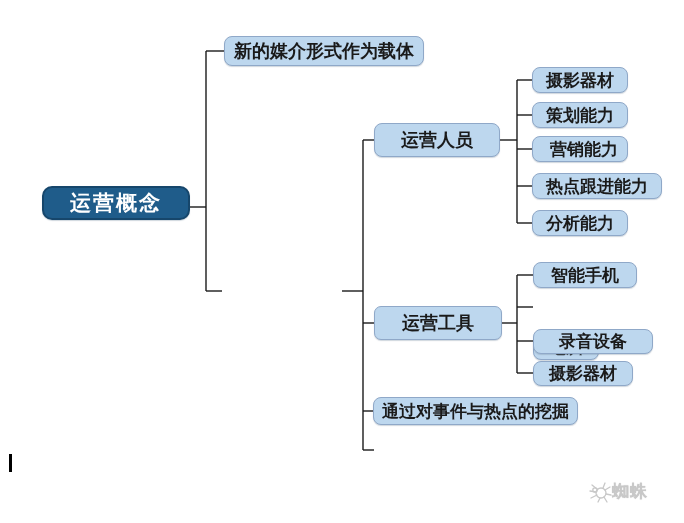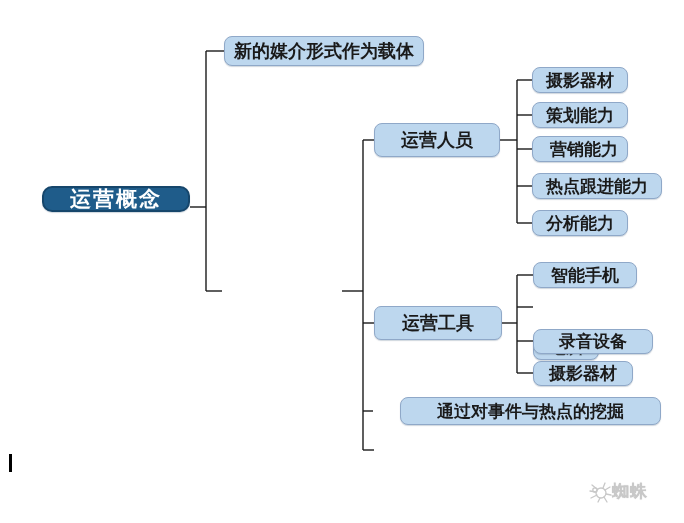--- a/index.html
+++ b/index.html
@@ -38,35 +38,35 @@
     border:2px solid var(--root-border);
     border-radius:10px;
     color:var(--root-text);
     font-size:21px;
     letter-spacing:2px;
   }
   .lv2{font-size:18px;}
   .lv3{font-size:17px;}
   .sm{font-size:16px;}
   
-  #n-root   {left:42px; top:186px; width:148px; height:26px;}
+  #n-root   {left:42px; top:186px; width:148px; height:34px;}
   #n-b1     {left:224px;top:36px;  width:200px; height:30px;}
   #n-b2     {left:222px;top:278px; width:120px; height:26px;}
   #n-staff  {left:374px;top:123px; width:126px; height:34px;}
   #n-s1     {left:532px;top:67px;  width:96px;  height:26px;}
   #n-s2     {left:532px;top:102px; width:96px;  height:26px;}
   #n-s3     {left:532px;top:136px; width:96px;  height:26px;padding-left:8px;}
   #n-s4     {left:532px;top:173px; width:130px; height:26px;}
   #n-s5     {left:532px;top:210px; width:96px;  height:26px;}
   #n-tools  {left:374px;top:306px; width:128px; height:34px;border-radius:7px;}
   #n-t1     {left:533px;top:262px; width:104px; height:26px;}
   #n-t2     {left:533px;top:295px; width:66px;  height:25px;margin-top:40px;}
   #n-t3     {left:533px;top:329px; width:120px; height:25px;}
   #n-t4     {left:533px;top:361px; width:100px; height:25px;}
-  #n-mining {left:373px;top:397px; width:261px; height:28px;margin-left:27px;}
+  #n-mining {left:373px;top:397px; width:205px; height:28px;}
   #n-brand  {left:374px;top:437px; width:296px; height:27px;}
   .cursor-bar{
     position:absolute;left:9px;top:454px;width:3px;height:18px;
     background:#000;
   }
   .watermark{
     position:absolute;left:588px;top:480px;
     display:flex;align-items:center;
     color:var(--watermark);
   }

